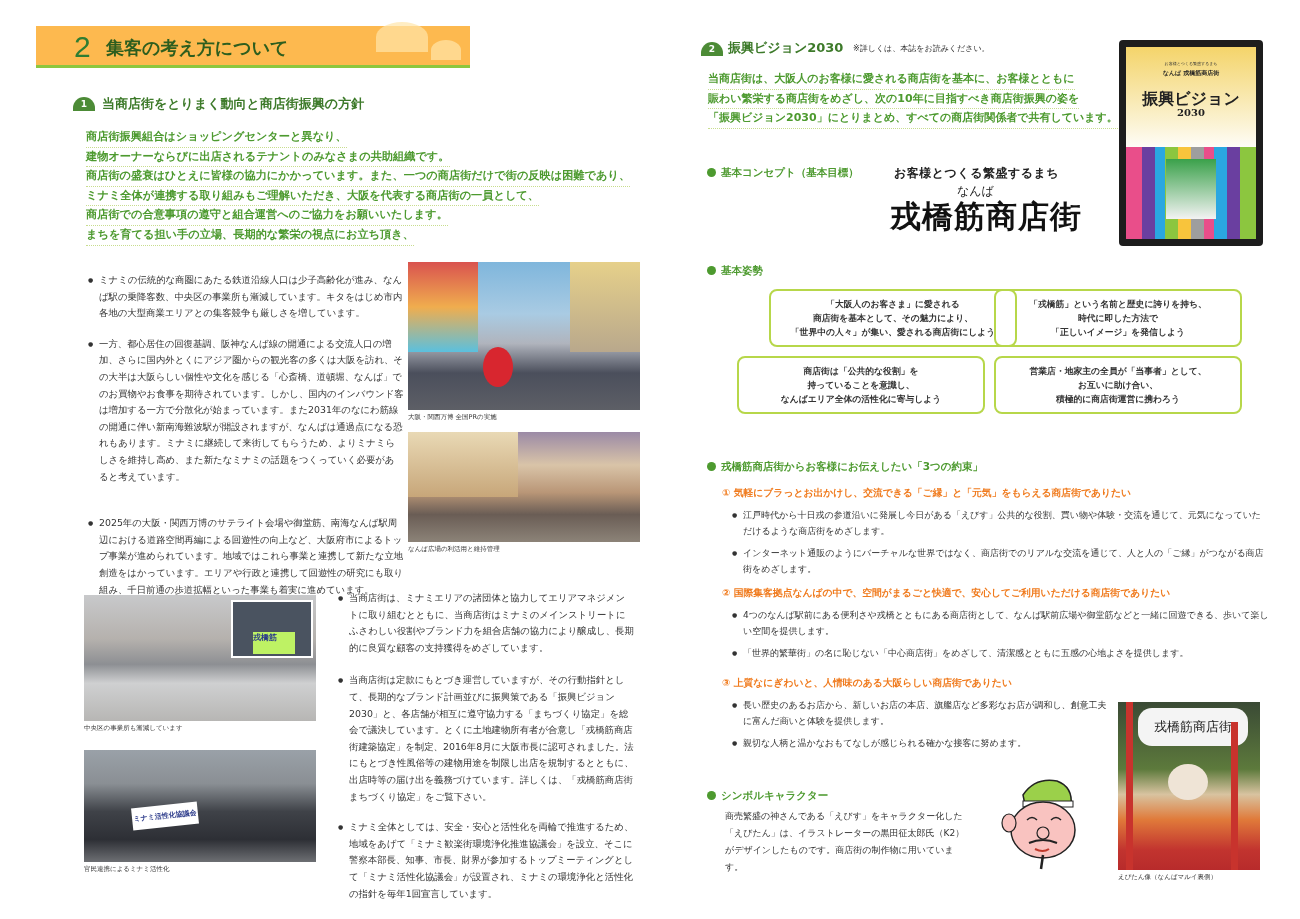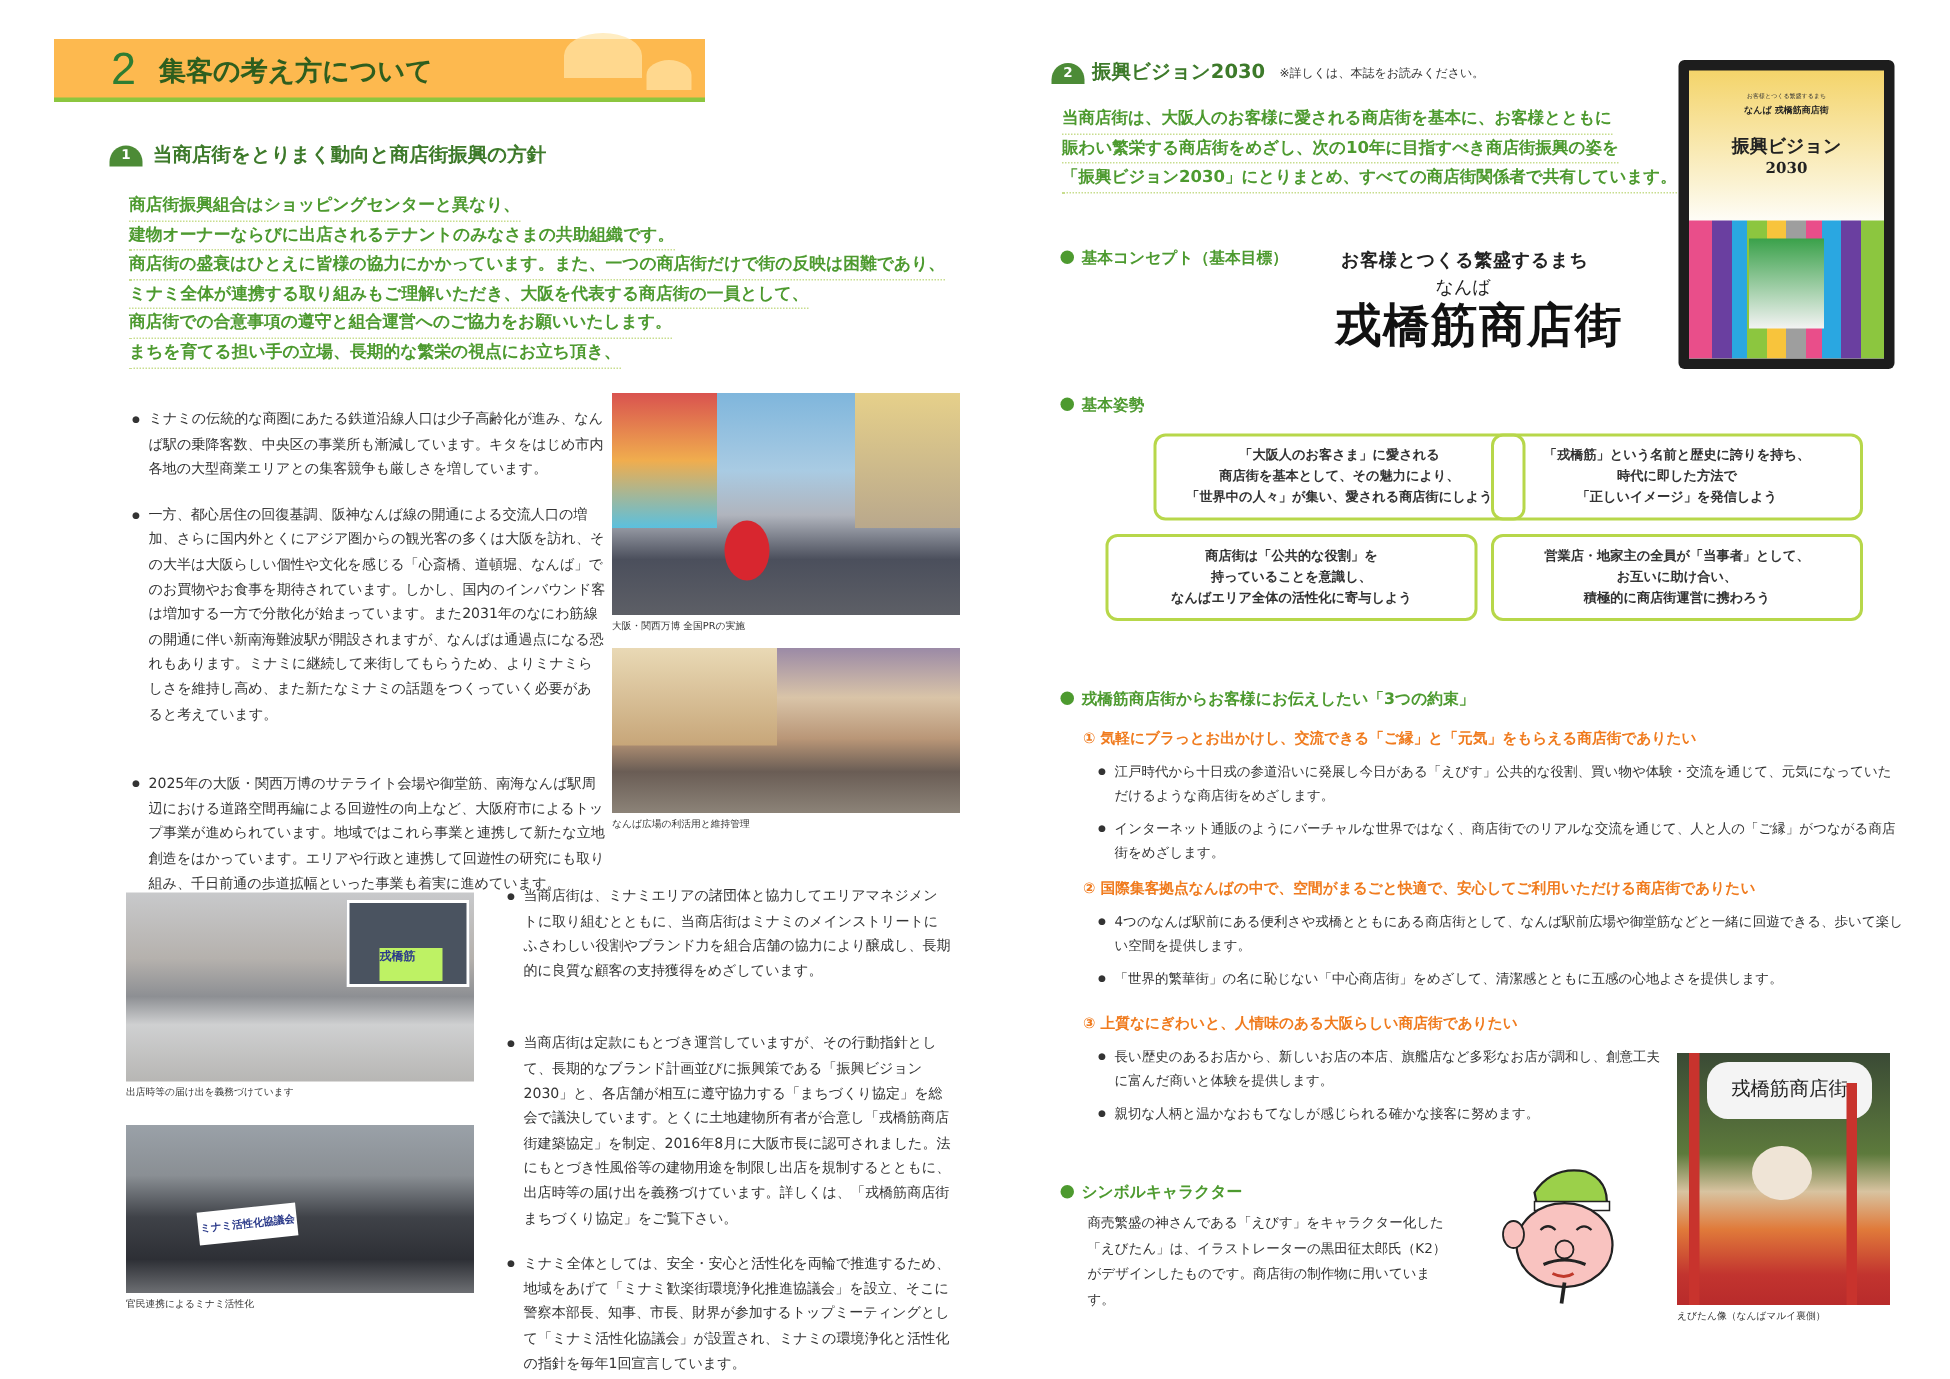--- a/index.html
+++ b/index.html
@@ -78,32 +78,32 @@
   </div>
   <div class="caption">なんば広場の利活用と維持管理</div>
 </div>
 
 <div class="abs" style="left:84px;top:595px;width:232px">
   <div class="photo" style="height:126px;background:linear-gradient(180deg,#c8c9cb 0%,#b5b1ad 35%,#8d8f93 55%,#cfd0d1 70%,#b7b6b4 100%);position:relative">
     <div style="position:absolute;left:147px;top:5px;width:82px;height:58px;background:#4a5360;border:2px solid #fff">
       <div style="position:absolute;left:20px;top:30px;width:42px;height:22px;background:#bef264;color:#2b3a8a;font-size:8px;font-weight:bold;text-align:left;line-height:12px">戎橋筋</div>
     </div>
   </div>
-  <div class="caption">出店時等の届け出を義務づけています</div>
+  <div class="caption">中央区の事業所も漸減しています</div>
 </div>
 <div class="abs" style="left:84px;top:750px;width:232px">
   <div class="photo" style="height:112px;background:linear-gradient(180deg,#9aa1a8 0%,#8a8f94 30%,#3f4248 55%,#2d2f35 80%,#6d6f73 100%);position:relative">
     <div style="position:absolute;left:48px;top:55px;width:66px;height:22px;background:#fff;color:#2b3a8a;font-size:7px;font-weight:bold;text-align:center;line-height:22px;transform:rotate(-6deg)">ミナミ活性化協議会</div>
   </div>
   <div class="caption">官民連携によるミナミ活性化</div>
 </div>
 
 <div class="abs bullets" style="left:338px;top:590px;width:296px">
   <div class="bullet">当商店街は、ミナミエリアの諸団体と協力してエリアマネジメントに取り組むとともに、当商店街はミナミのメインストリートにふさわしい役割やブランド力を組合店舗の協力により醸成し、長期的に良質な顧客の支持獲得をめざしています。</div>
-  <div class="bullet" style="margin-top:32px">当商店街は定款にもとづき運営していますが、その行動指針として、長期的なブランド計画並びに振興策である「振興ビジョン2030」と、各店舗が相互に遵守協力する「まちづくり協定」を総会で議決しています。とくに土地建物所有者が合意し「戎橋筋商店街建築協定」を制定、2016年8月に大阪市長に認可されました。法にもとづき性風俗等の建物用途を制限し出店を規制するとともに、出店時等の届け出を義務づけています。詳しくは、「戎橋筋商店街まちづくり協定」をご覧下さい。</div>
+  <div class="bullet" style="margin-top:16px">当商店街は定款にもとづき運営していますが、その行動指針として、長期的なブランド計画並びに振興策である「振興ビジョン2030」と、各店舗が相互に遵守協力する「まちづくり協定」を総会で議決しています。とくに土地建物所有者が合意し「戎橋筋商店街建築協定」を制定、2016年8月に大阪市長に認可されました。法にもとづき性風俗等の建物用途を制限し出店を規制するとともに、出店時等の届け出を義務づけています。詳しくは、「戎橋筋商店街まちづくり協定」をご覧下さい。</div>
   <div class="bullet" style="margin-top:14px">ミナミ全体としては、安全・安心と活性化を両輪で推進するため、地域をあげて「ミナミ歓楽街環境浄化推進協議会」を設立、そこに警察本部長、知事、市長、財界が参加するトップミーティングとして「ミナミ活性化協議会」が設置され、ミナミの環境浄化と活性化の指針を毎年1回宣言しています。</div>
 </div>
 
 <div class="abs sub-badge rh-badge">2</div>
 <div class="abs rh-title">振興ビジョン2030</div>
 <div class="abs rh-note">※詳しくは、本誌をお読みください。</div>
 
 <div class="abs intro rintro">
   <span class="intro-line">当商店街は、大阪人のお客様に愛される商店街を基本に、お客様とともに</span>
   <span class="intro-line">賑わい繁栄する商店街をめざし、次の10年に目指すべき商店街振興の姿を</span>
@@ -112,21 +112,21 @@
 
 <div class="abs dot-head" style="left:707px;top:164px"><span class="dot"></span><span>基本コンセプト（基本目標）</span></div>
 <div class="abs concept-sub">お客様とつくる繁盛するまち</div>
 <div class="abs concept-ruby">なんば</div>
 <div class="abs concept-logo">戎橋筋商店街</div>
 
 <div class="abs cover">
   <div class="cover-inner">
     <div style="position:absolute;top:14px;width:100%;text-align:center;font-size:4px;color:#333">お客様とつくる繁盛するまち</div>
     <div style="position:absolute;top:22px;width:100%;text-align:center;font-size:6px;font-weight:bold;color:#222">なんば 戎橋筋商店街</div>
-    <div style="position:absolute;top:42px;width:100%;text-align:center;font-size:12px;font-weight:bold;color:#222;font-family:'DejaVu Serif',serif">振興ビジョン</div>
+    <div style="position:absolute;top:42px;width:100%;text-align:center;font-size:16px;font-weight:bold;color:#222;font-family:'DejaVu Serif',serif">振興ビジョン</div>
     <div style="position:absolute;top:60px;width:100%;text-align:center;font-size:10px;font-weight:bold;color:#222;font-family:'DejaVu Serif',serif">2030</div>
     <div style="position:absolute;left:0;bottom:0;width:100%;height:92px;background:linear-gradient(90deg,#e94e8a 0 12%,#6a3fa0 12% 22%,#2aa7e1 22% 30%,#8cc63f 30% 40%,#f8c43c 40% 50%,#9e9e9e 50% 60%,#e94e8a 60% 68%,#2aa7e1 68% 78%,#6a3fa0 78% 88%,#8cc63f 88% 100%)"></div>
     <div style="position:absolute;left:40px;bottom:20px;width:50px;height:60px;background:linear-gradient(#3aa14a,#f3f3f3)"></div>
   </div>
 </div>
 
 <div class="abs dot-head" style="left:707px;top:262px"><span class="dot"></span><span>基本姿勢</span></div>
 <div class="box" style="left:769px;top:289px">「大阪人のお客さま」に愛される
 商店街を基本として、その魅力により、
 「世界中の人々」が集い、愛される商店街にしよう</div>

